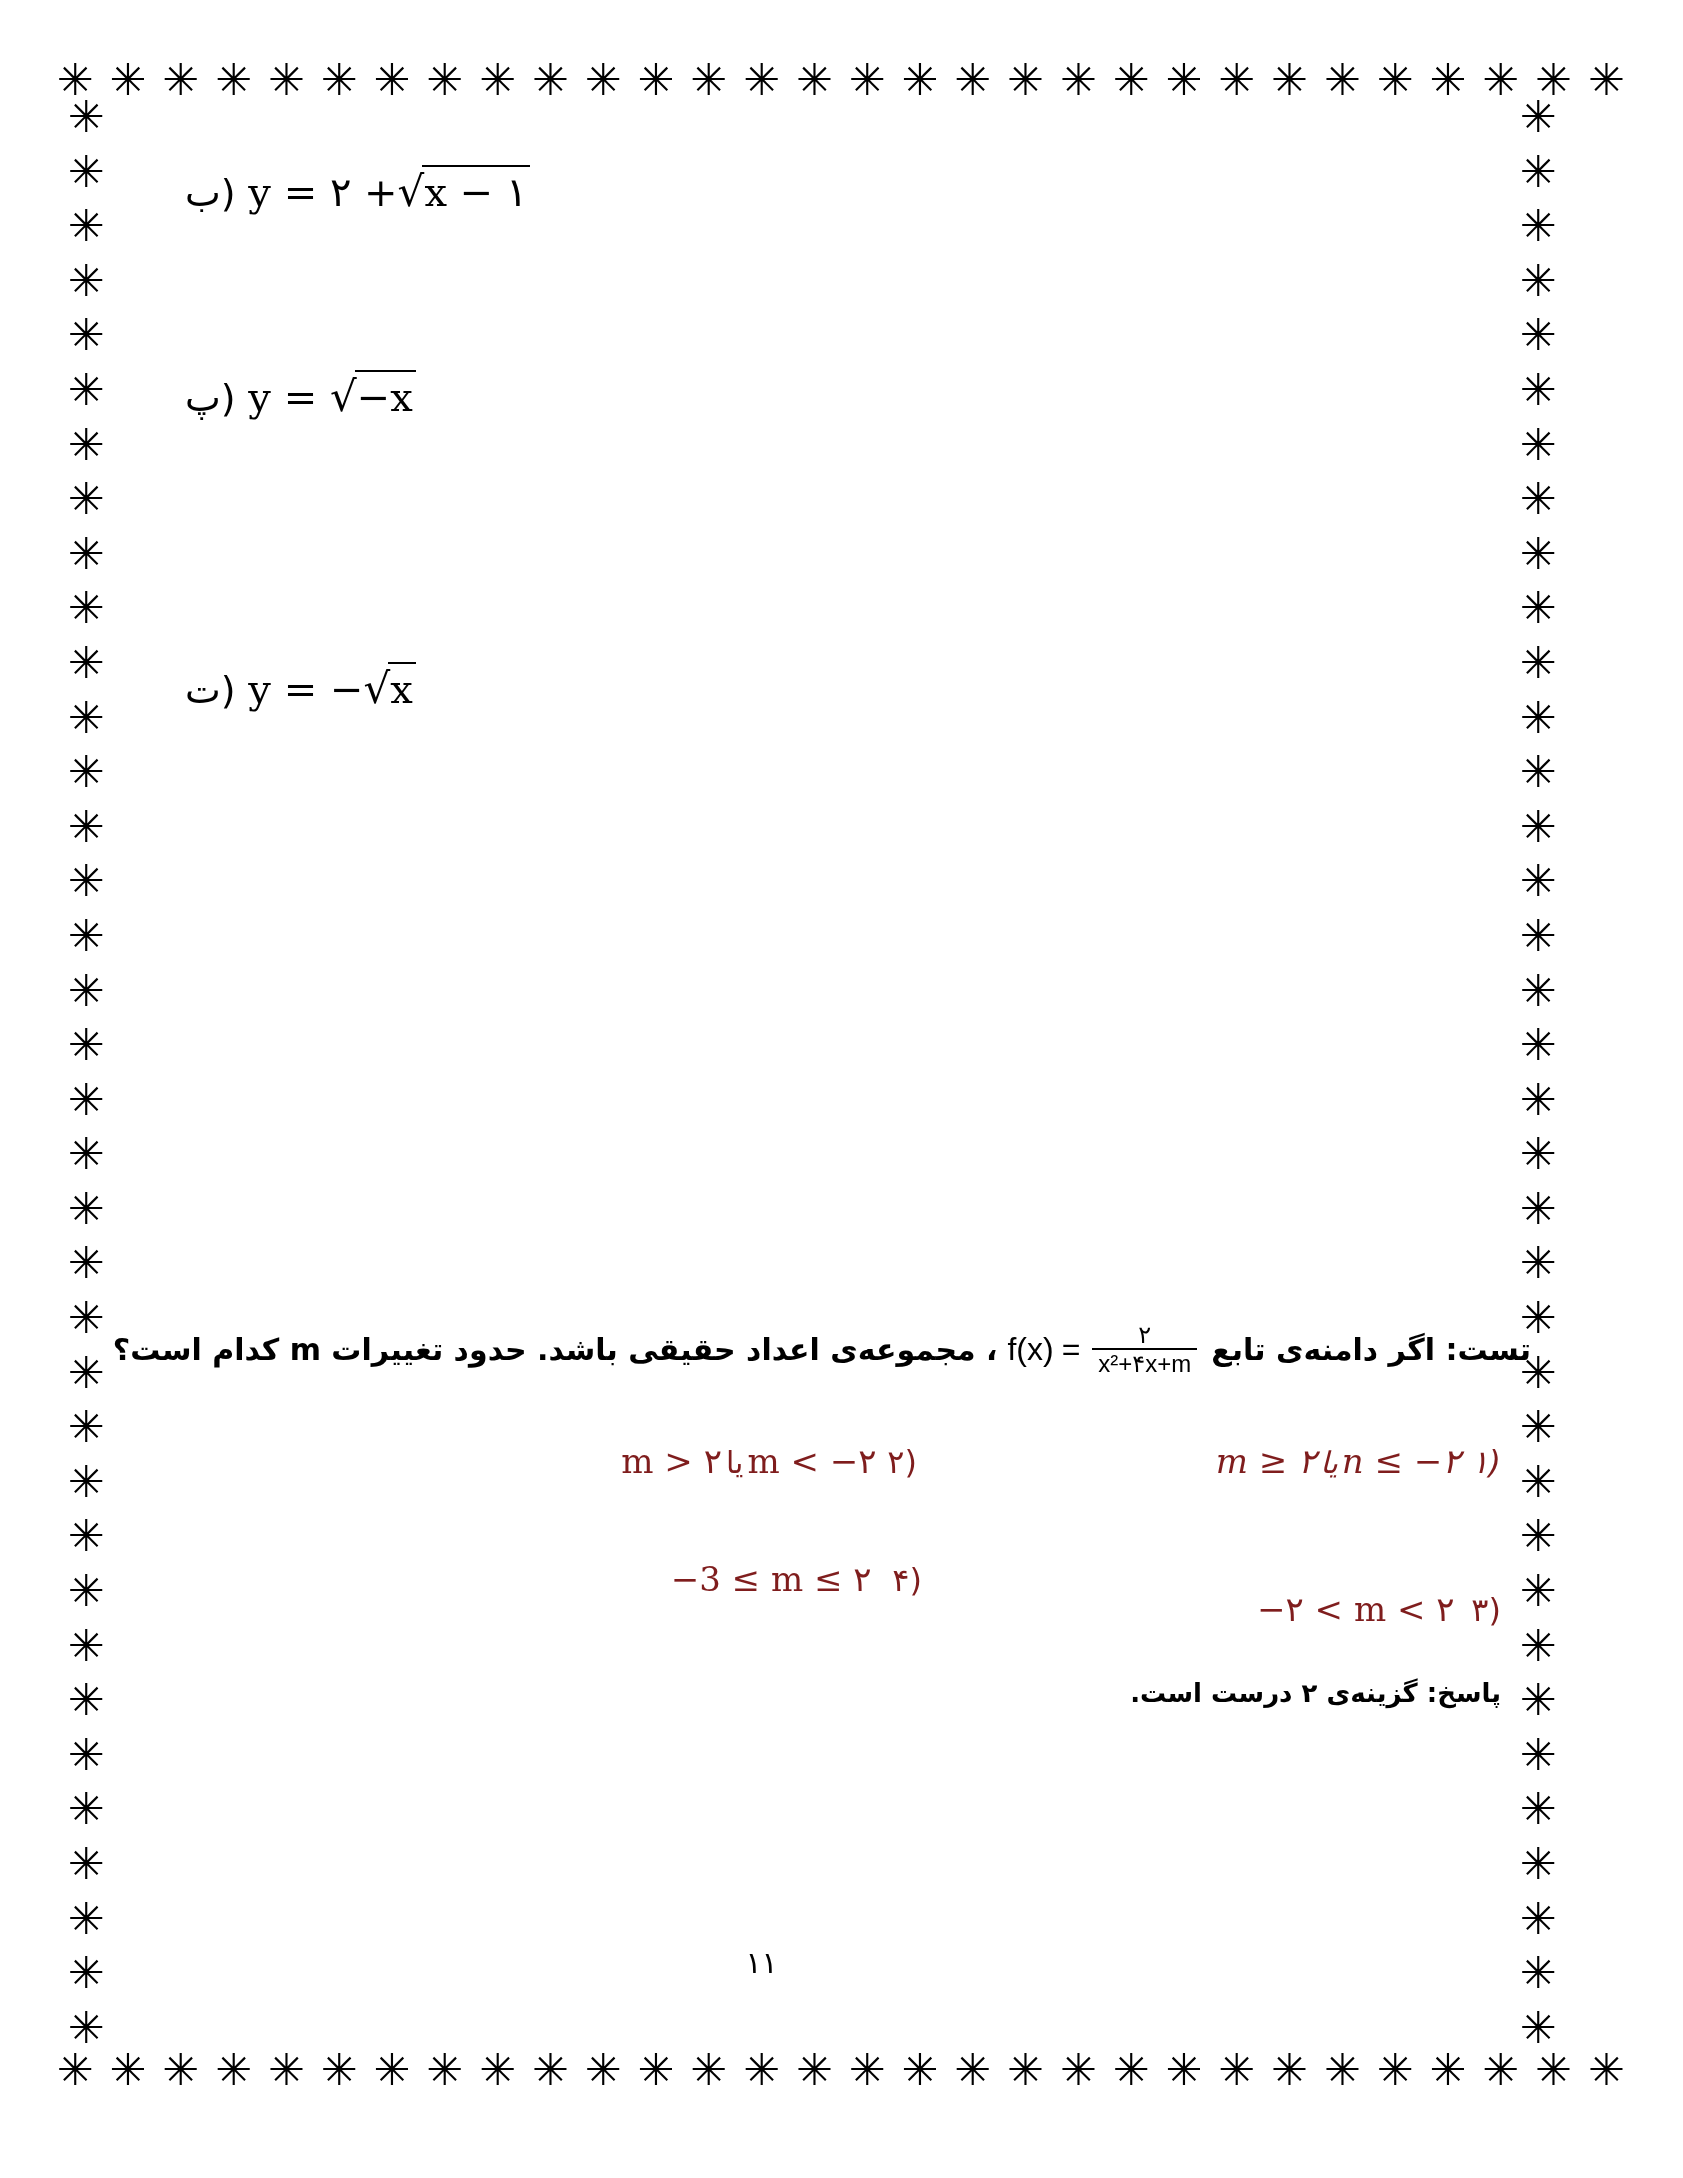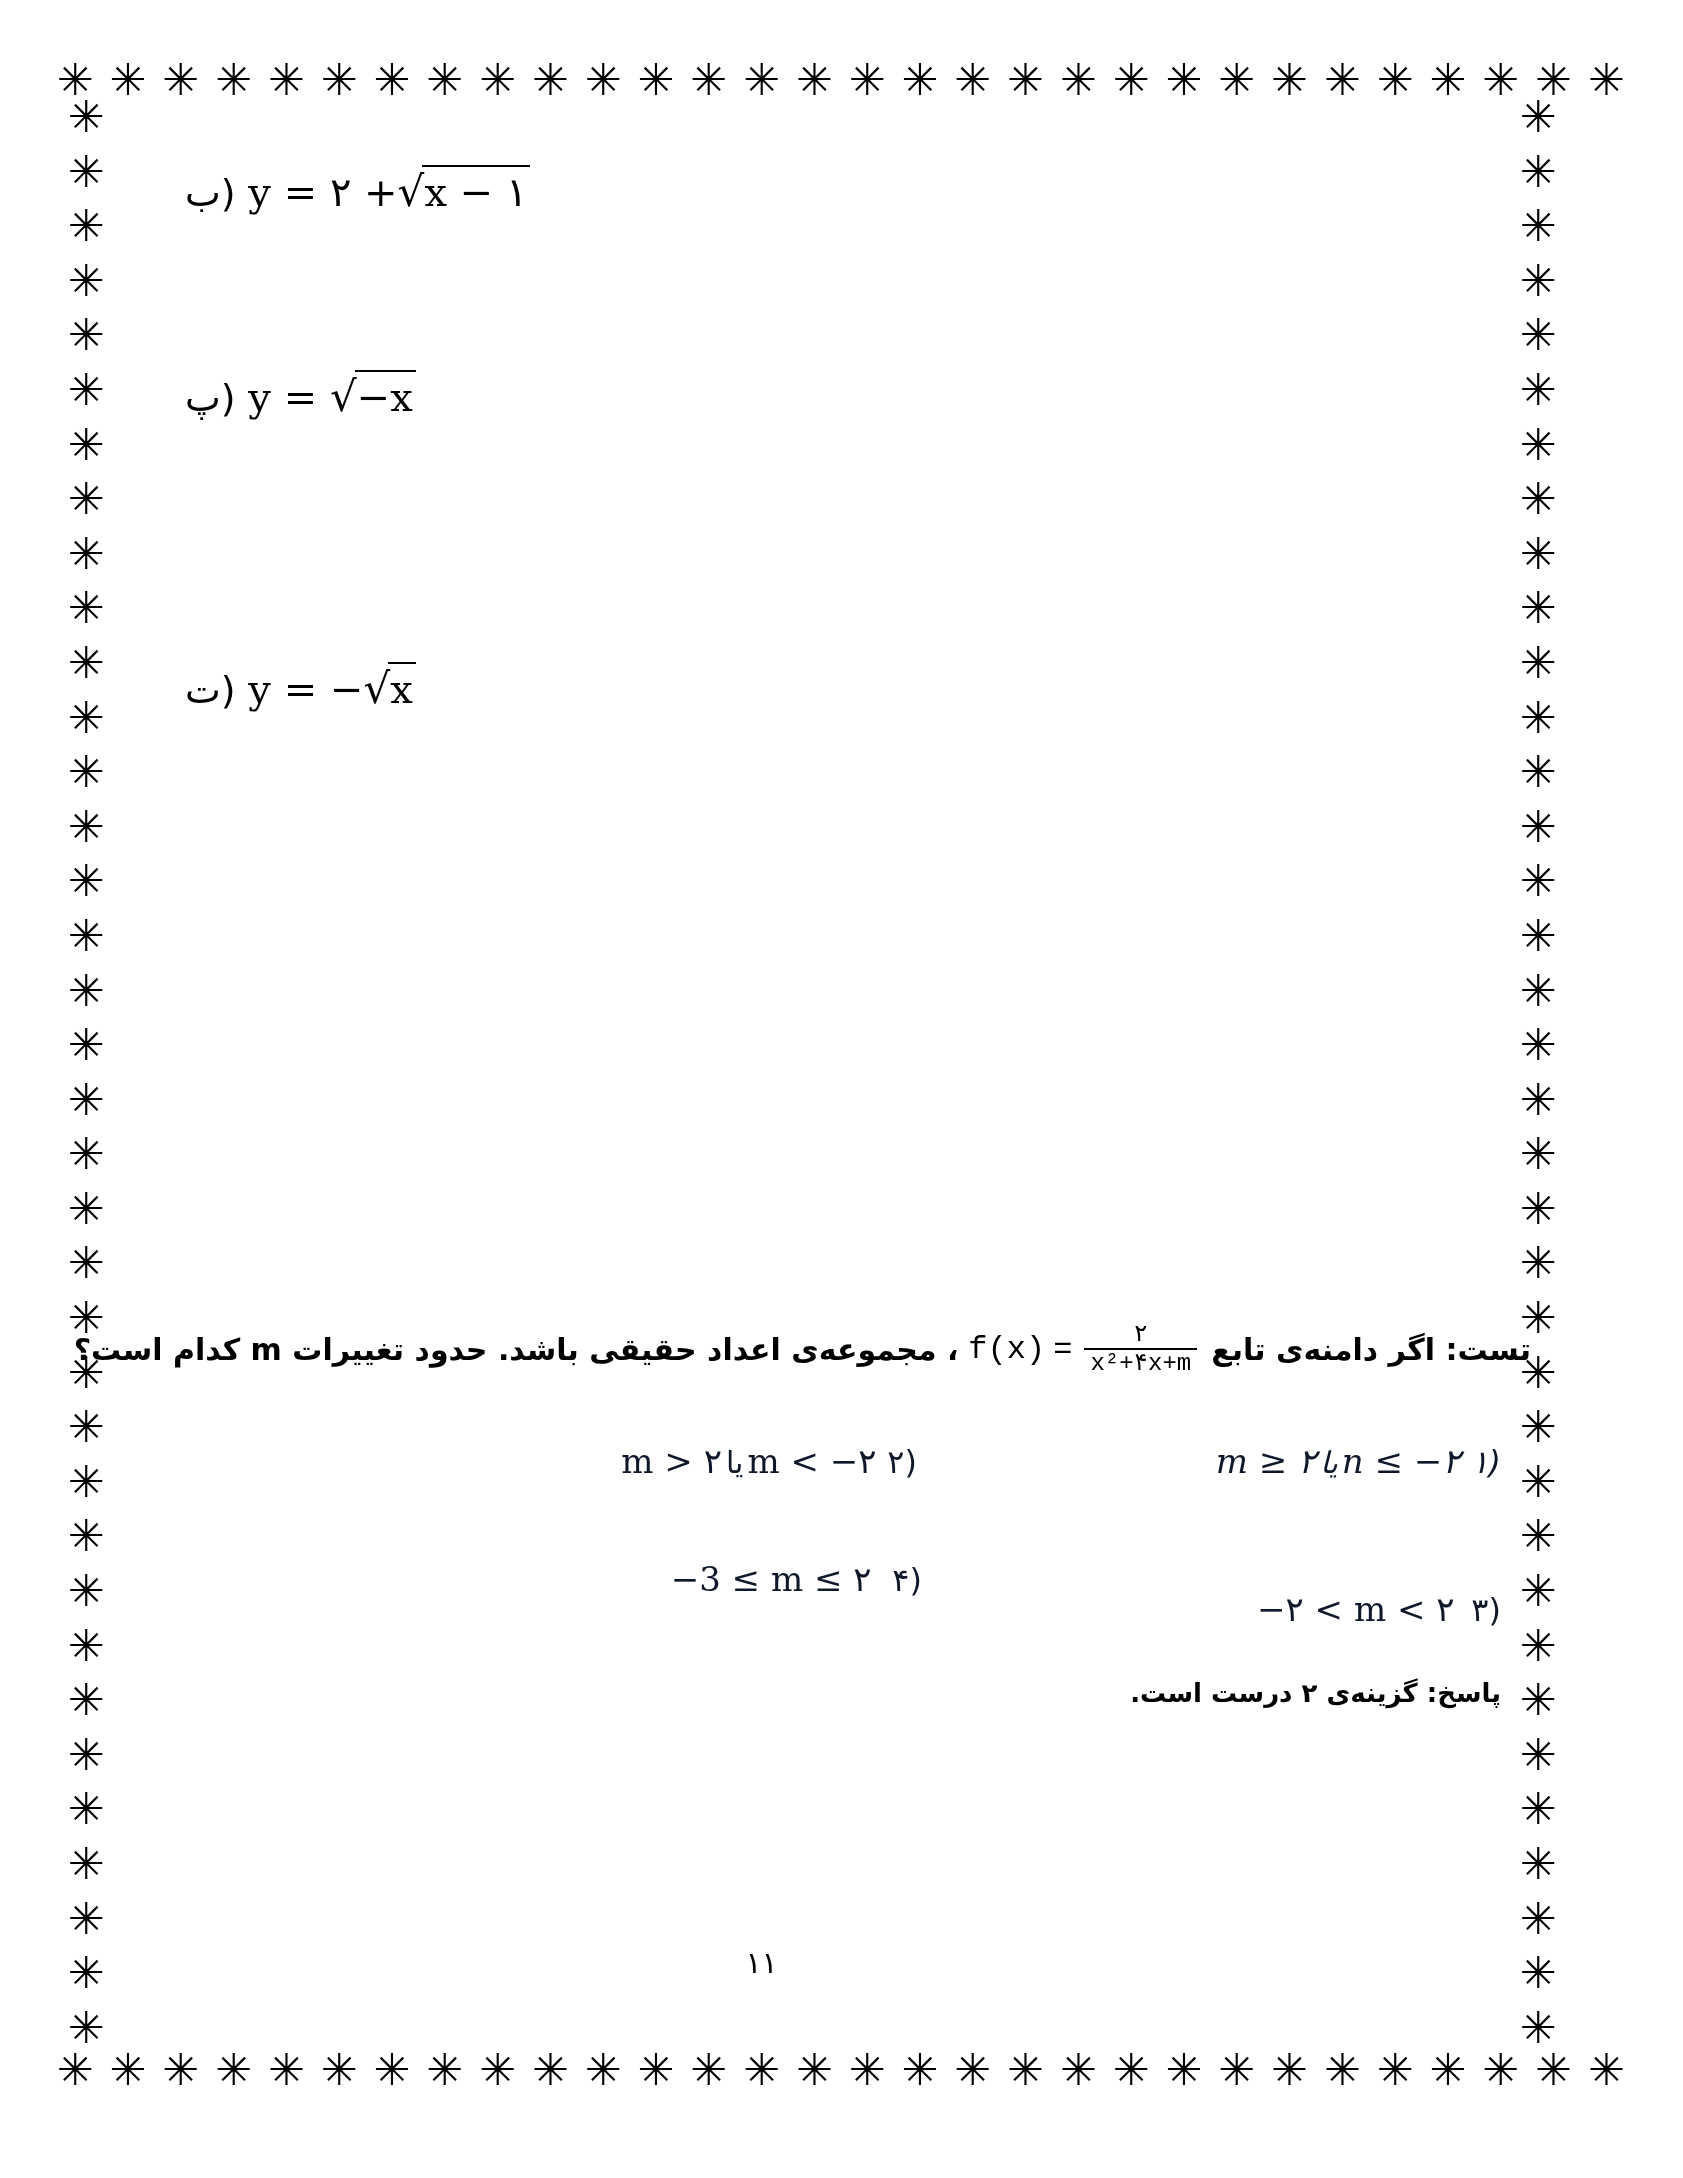--- a/index.html
+++ b/index.html
@@ -102,21 +102,21 @@
     font-size: 30px;
     color: #000000;
     white-space: nowrap;
     display: flex;
     align-items: center;
     gap: 0px;
   }
   .q-seg { display: inline-block; }
   .q-math {
     direction: ltr;
-    font-family: Liberation Mono, monospace;
+    font-family: Liberation Sans, sans-serif;
     font-weight: normal;
     font-size: 32px;
     display: inline-flex;
     align-items: center;
     padding: 0 10px;
   }
   .frac {
     display: inline-flex;
     flex-direction: column;
     align-items: center;
@@ -134,21 +134,21 @@
     border-top: 2.5px solid #000;
     padding: 1px 6px 0 6px;
   }
 
   
   .opt {
     position: absolute;
     direction: rtl;
     font-family: "DejaVu Serif", serif;
     font-size: 34px;
-    color: #0f172a;
+    color: #7f1d1d;
     white-space: nowrap;
   }
   .opt .num-label {
     font-family: "DejaVu Sans", sans-serif;
     font-size: 32px;
   }
   .opt .ya {
     font-family: "DejaVu Sans", sans-serif;
     font-size: 30px;
     padding: 0 4px;

